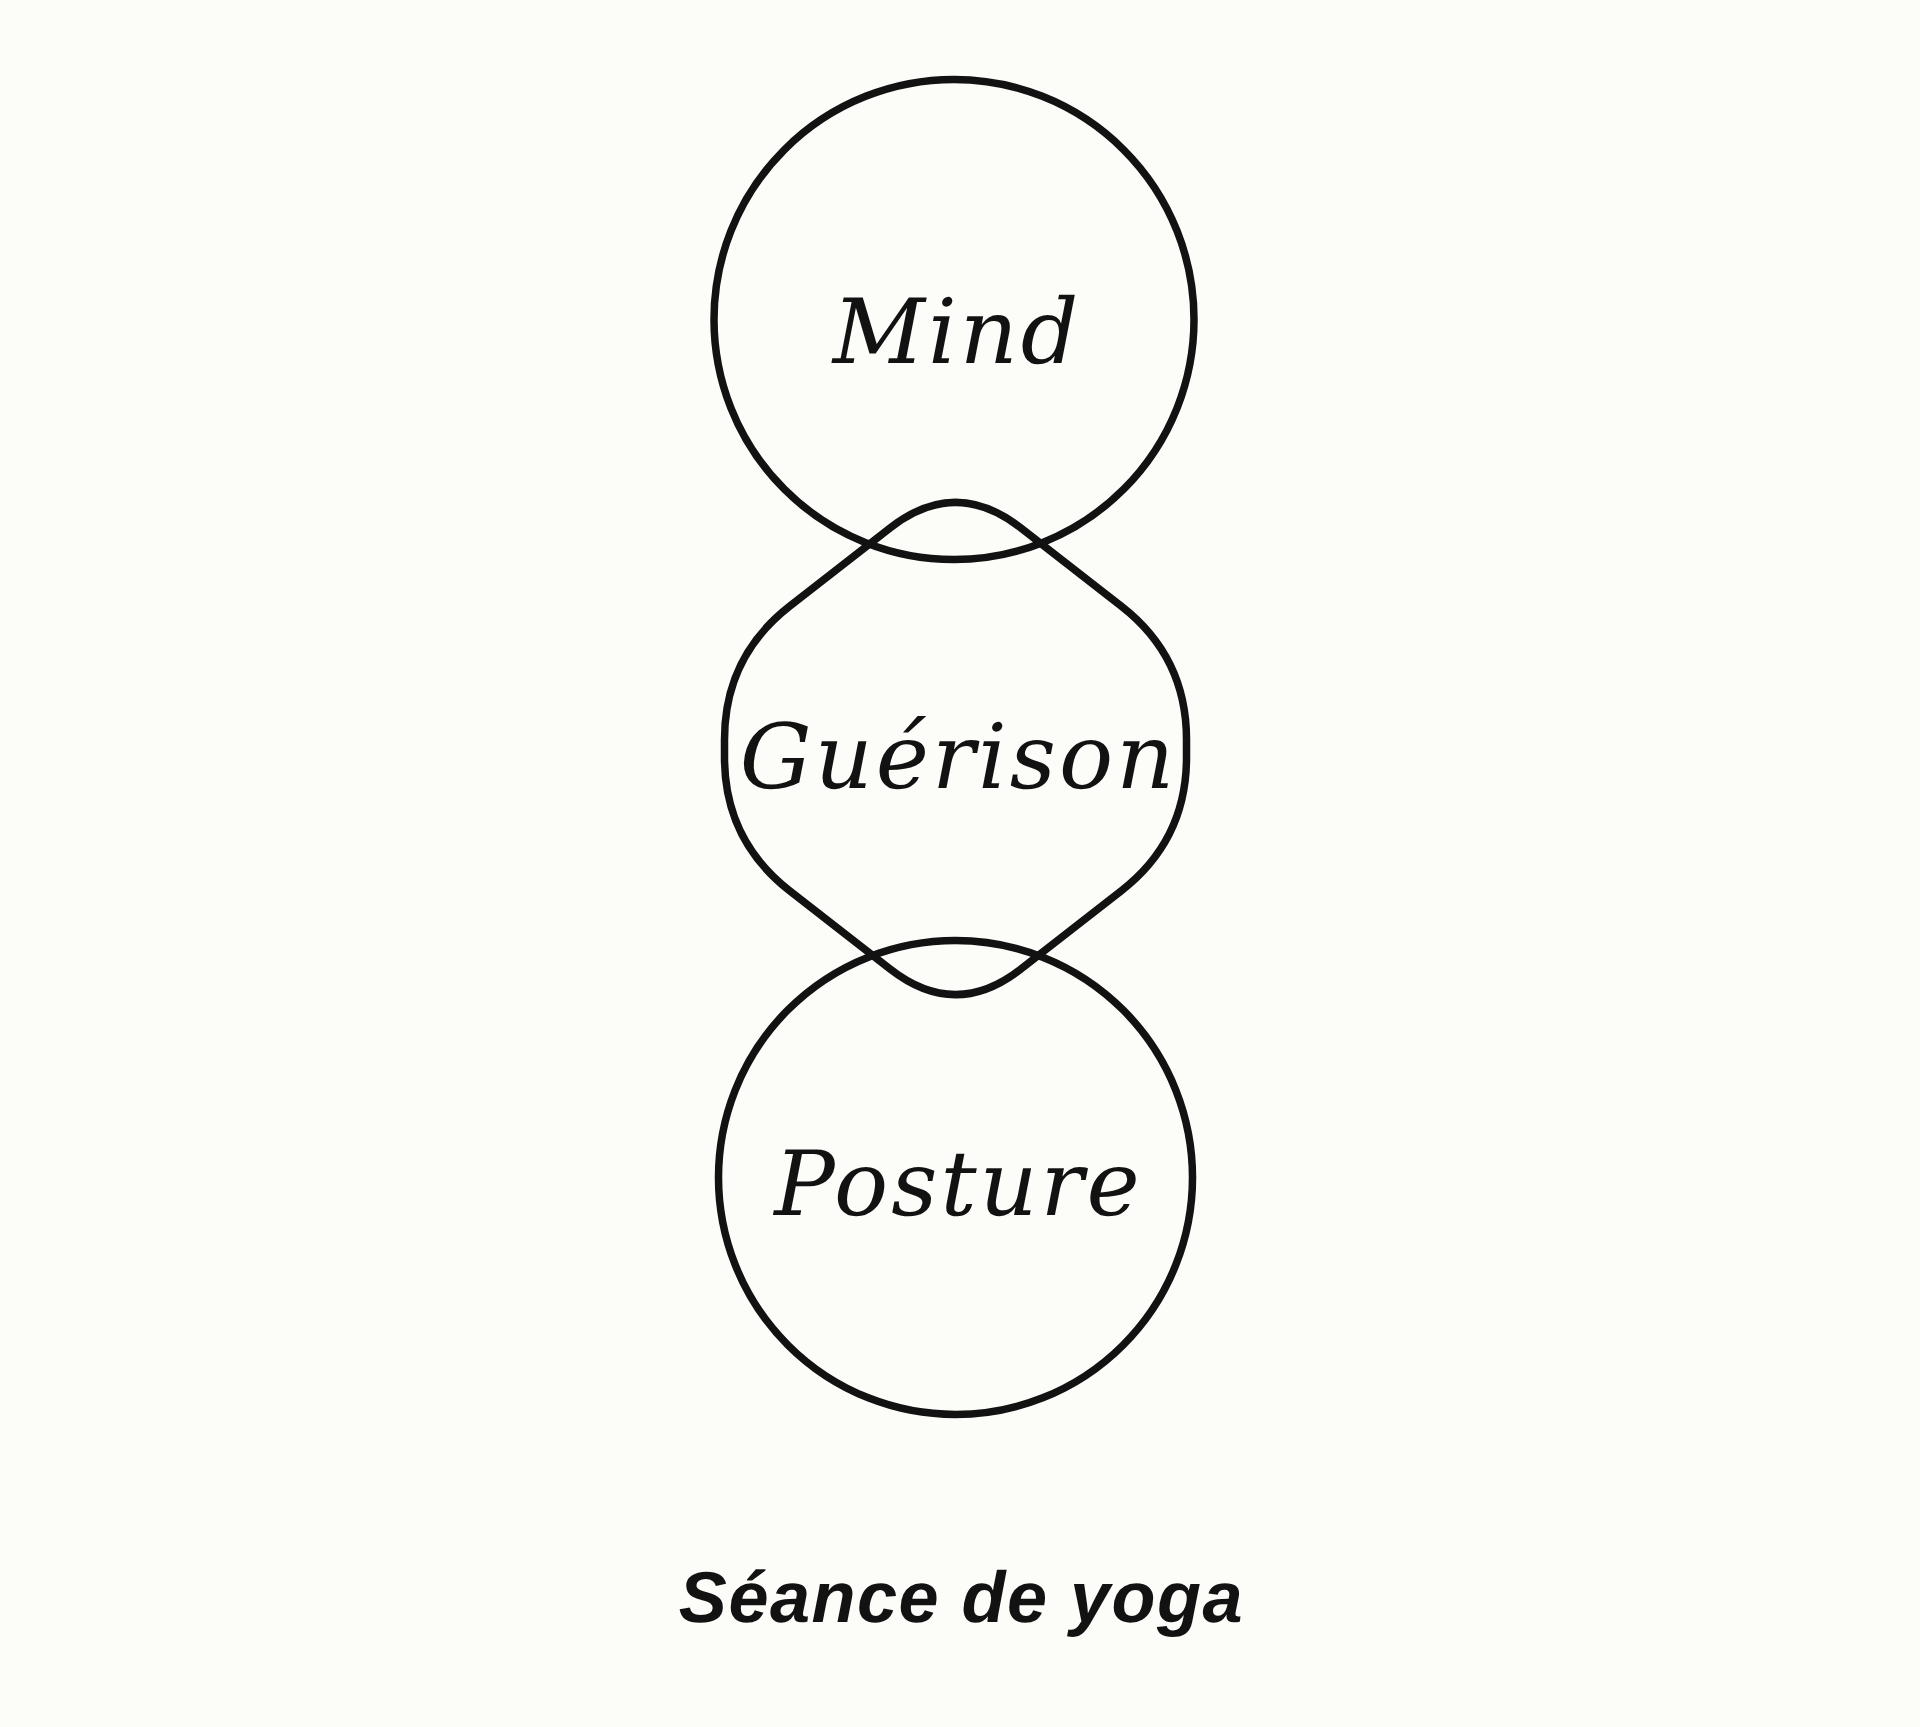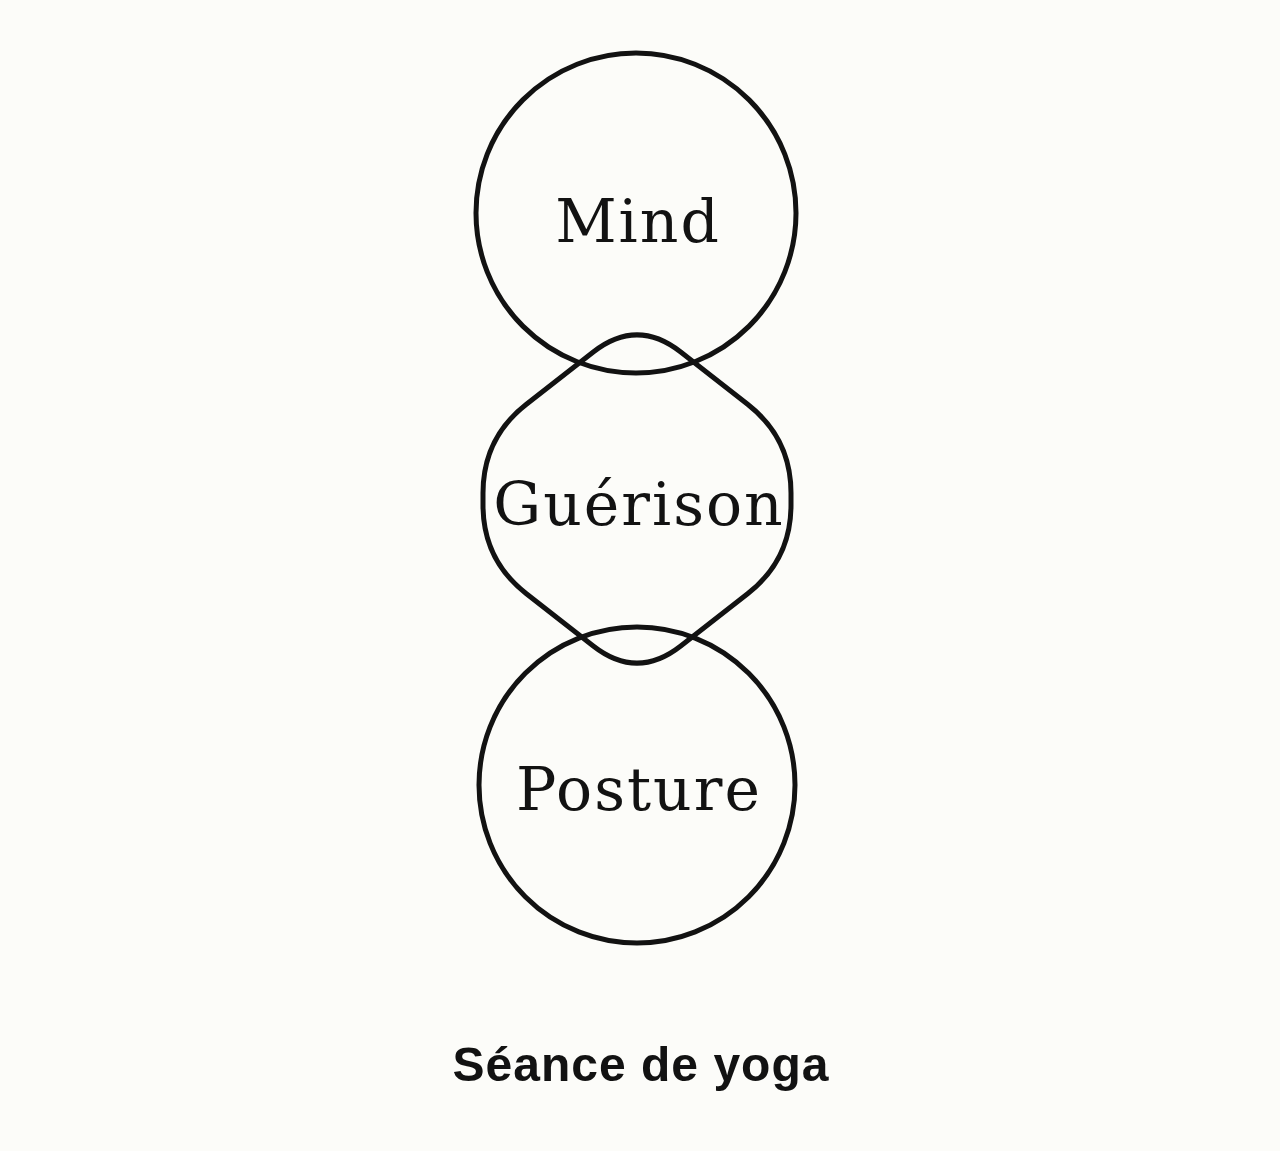--- a/index.html
+++ b/index.html
@@ -7,20 +7,21 @@
     padding: 0;
     width: 1280px;
     height: 1151px;
     background: #fcfcf9;
     overflow: hidden;
   }
   .stage {
     position: relative;
     width: 1244px;
     height: 1151px;
+    font-style: italic;
   }
   svg { display: block; }
   .shape-outline {
     fill: none;
     stroke-width: 5;
   }
   .node-label {
     font-family: "DejaVu Serif", "Liberation Serif", serif;
     font-size: 60px;
     letter-spacing: 2px;

